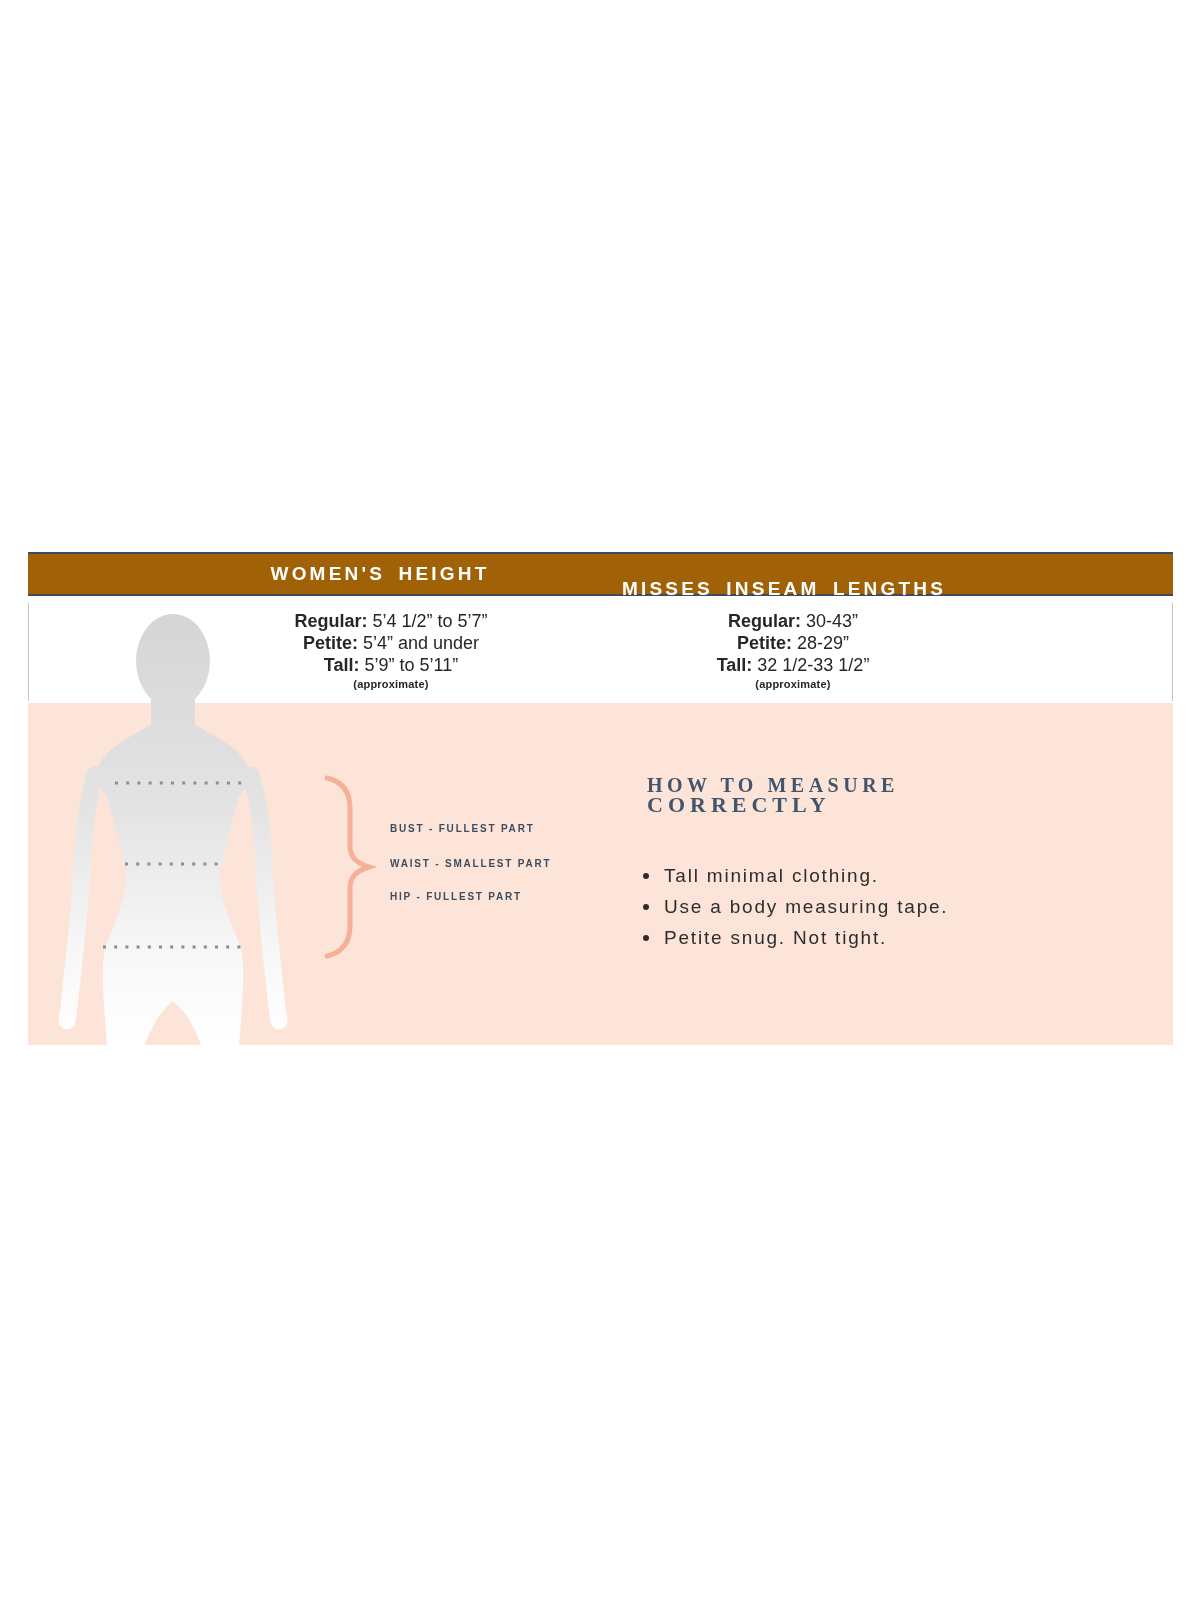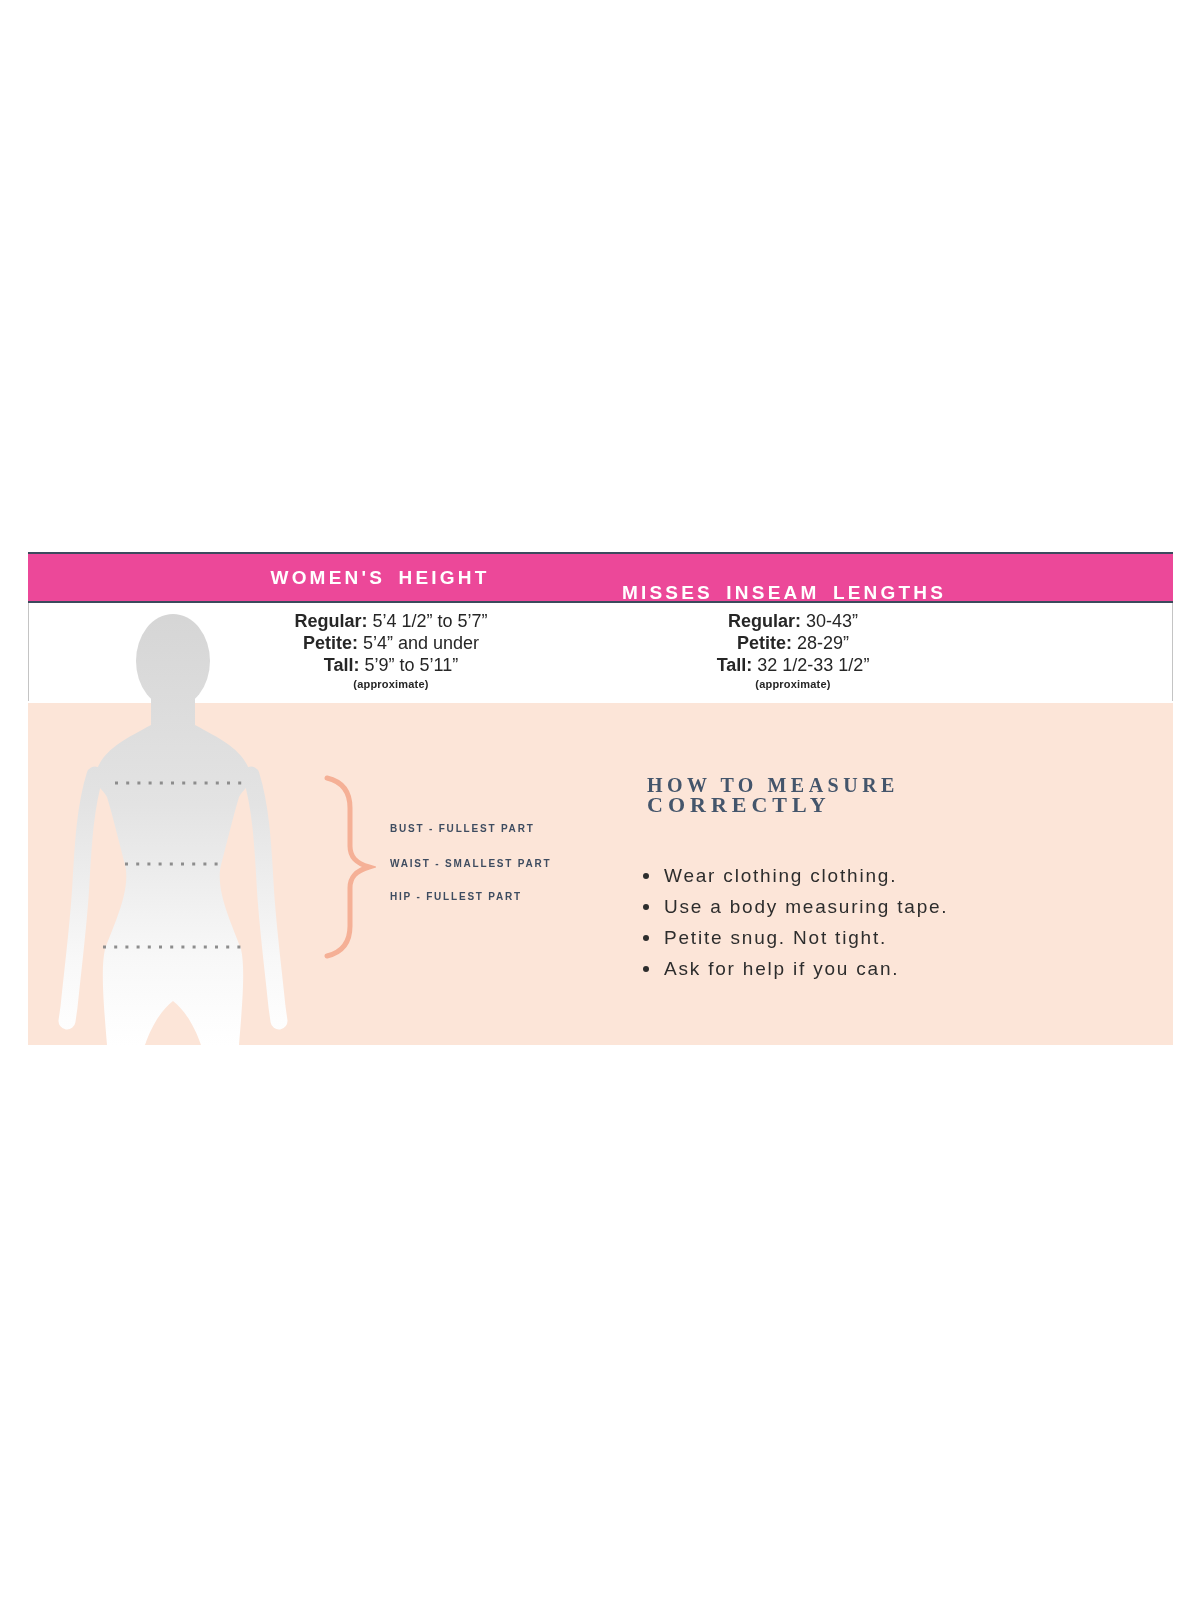--- a/index.html
+++ b/index.html
@@ -4,22 +4,22 @@
 <style>
   html,body{margin:0;padding:0;background:#ffffff;}
   .canvas{
     position:relative;width:1200px;height:1600px;background:#ffffff;overflow:hidden;
     font-family:"Liberation Sans",sans-serif;
   }
   .content{position:absolute;left:28px;top:552px;width:1145px;height:493px;}
 
   
   .bar{
-    position:absolute;left:0;top:0;width:100%;height:51px;
-    background:#ec4899;border-top:2px solid #3b4a5d;border-bottom:2px solid #3b4a5d;
+    position:absolute;left:0;top:0;width:100%;height:44px;
+    background:#a16207;border-top:2px solid #3b4a5d;border-bottom:2px solid #3b4a5d;
     box-sizing:border-box;
   }
   .bar-title{
     position:absolute;top:50%;transform:translate(-50%,-50%);
     color:#ffffff;font-size:19px;font-weight:bold;letter-spacing:3.2px;word-spacing:5px;
     white-space:nowrap;
   }
   .bar-title.c1{left:352px;}
   .bar-title.c2{left:756px;margin-top:15px;}
 
@@ -156,30 +156,26 @@
       <div class="measure-label m1">WAIST - SMALLEST PART</div>
       <div class="measure-label m2">HIP - FULLEST PART</div>
     </div>
 
     <div class="howto-title howto-line1">HOW TO MEASURE</div>
     <div class="howto-title howto-line2">CORRECTLY</div>
 
     <ul class="howto-bullets">
       <li>
         <span class="bullet-dot"></span>
-        <span>Wear clothing clothing.</span>
+        <span>Tall minimal clothing.</span>
       </li>
       <li>
         <span class="bullet-dot"></span>
         <span>Use a body measuring tape.</span>
       </li>
       <li>
         <span class="bullet-dot"></span>
         <span>Petite snug. Not tight.</span>
       </li>
-      <li>
-        <span class="bullet-dot"></span>
-        <span>Ask for help if you can.</span>
-      </li>
     </ul>
 
   </div>
 </div>
 
 </body></html>

